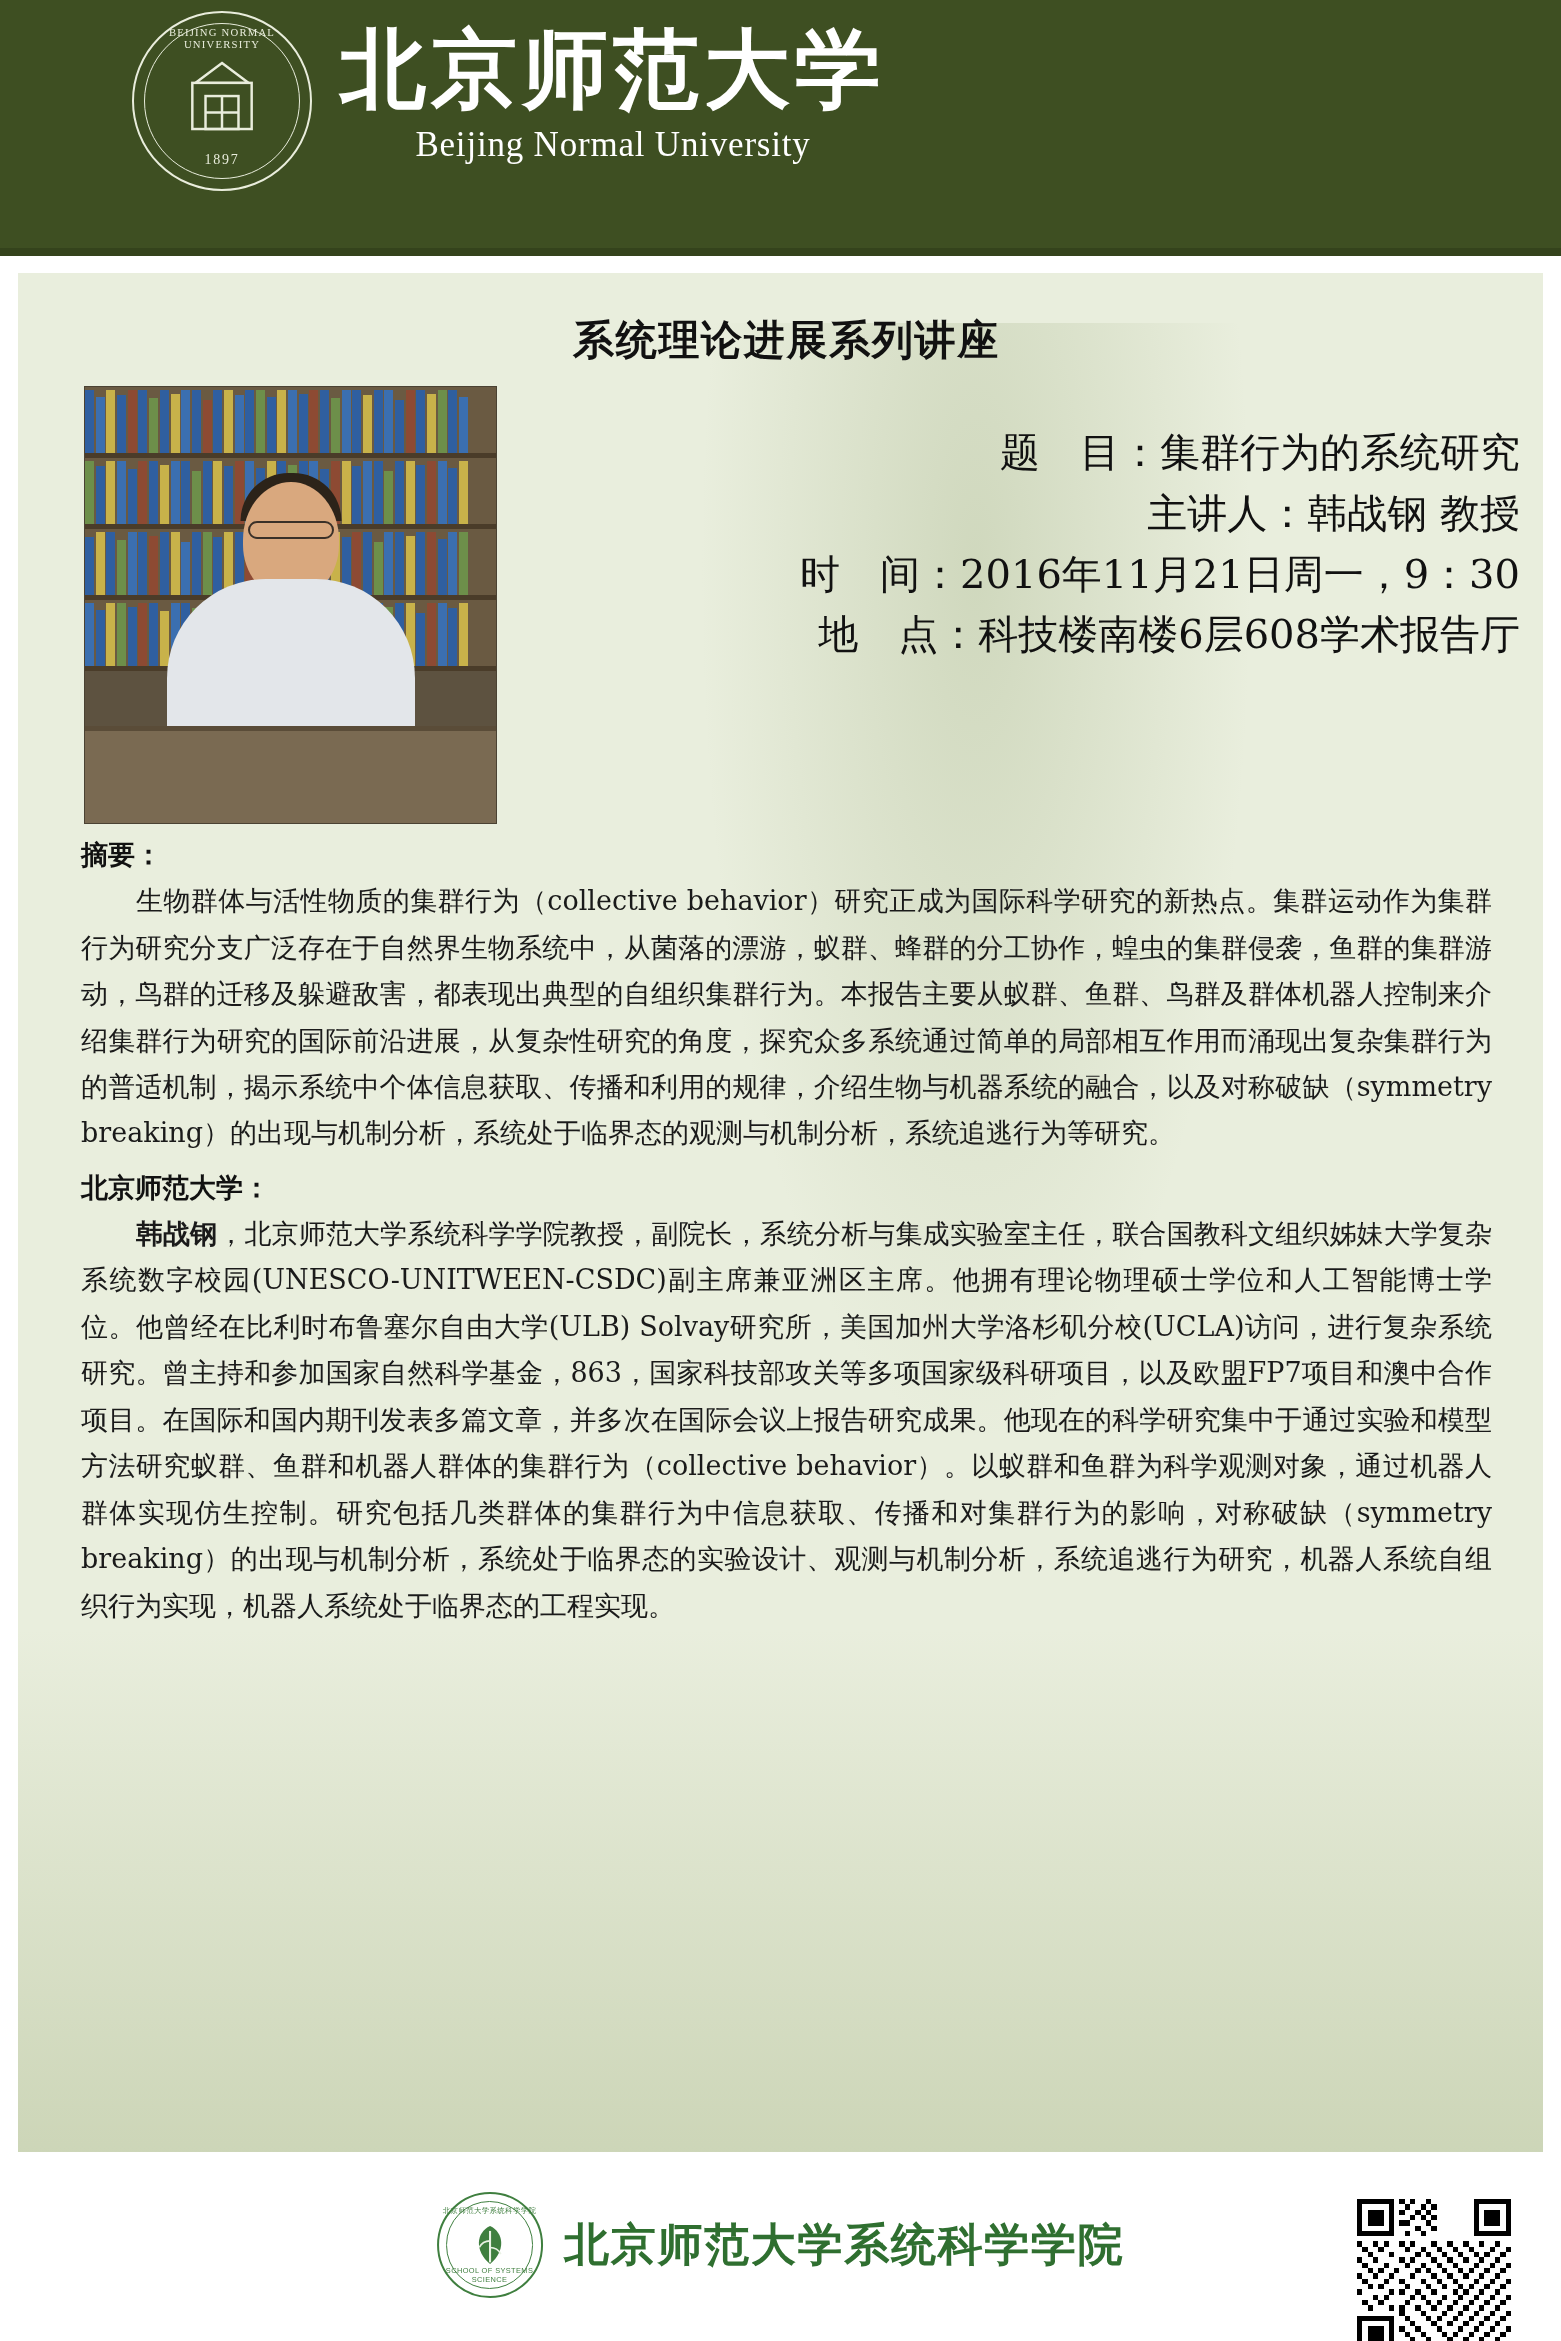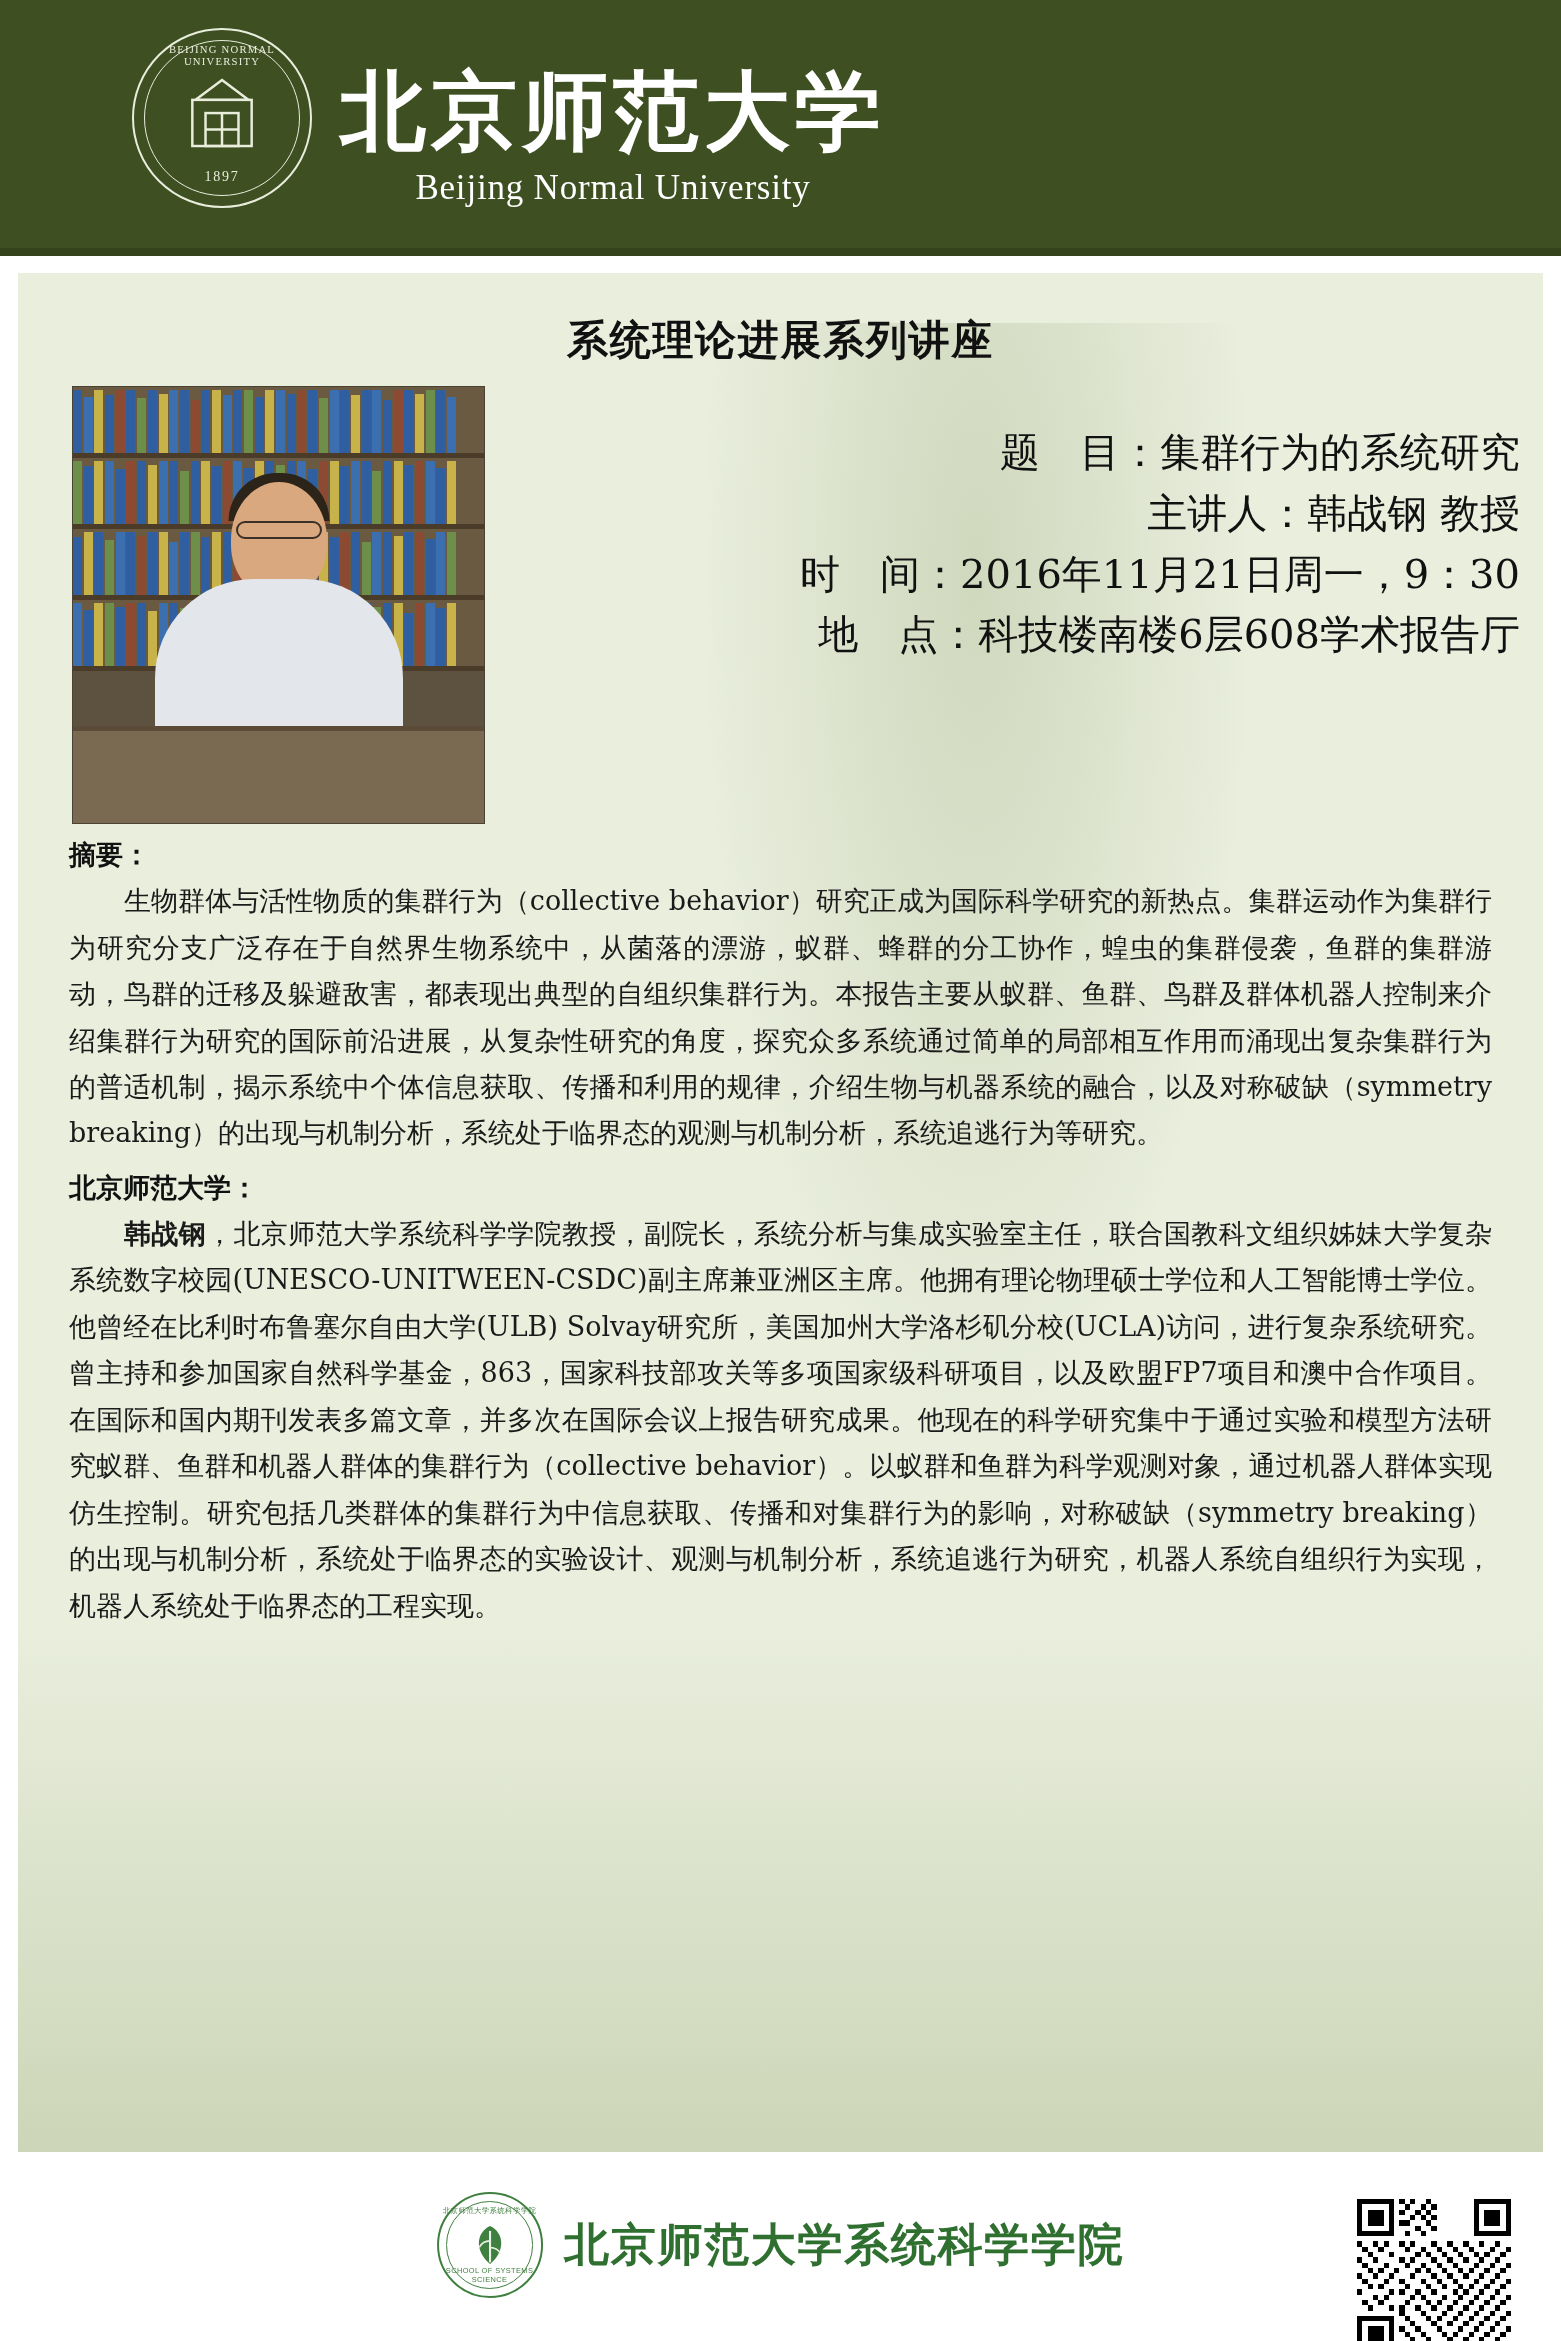--- a/index.html
+++ b/index.html
@@ -32,23 +32,23 @@
     overflow: hidden;
   }
   .header-band::after {
     content: "";
     position: absolute;
     left: 0; bottom: 0; width: 100%; height: 8.3px;
     background: #34431c;
   }
   .header-inner {
     position: absolute;
-    left: 132px; top: 28px;
+    left: 132px; top: 11px;
     display: flex;
-    align-items: flex-end;
+    align-items: flex-start;
   }
   .bnu-seal {
     width: 180px; height: 180px;
     border-radius: 50%;
     border: 2.5px solid #e9eddc;
     position: relative;
     flex: 0 0 auto;
     background: transparent;
   }
   .bnu-seal .ring2 {
@@ -125,21 +125,21 @@
     background:
       radial-gradient(ellipse at 50% 20%, rgba(160,175,130,0.35), rgba(160,175,130,0) 62%);
   }
   .bg-grass {
     position: absolute;
     left: 0; bottom: 0; width: 100%; height: 727px;
     background:
       linear-gradient(to top, rgba(170,184,138,0.45), rgba(170,184,138,0) 72%);
   }
 
-  .panel-content { position: relative; z-index: 3; }
+  .panel-content { position: relative; z-index: 3; padding-left: 12px; }
 
   .series-title {
     text-align: center;
     font-size: 41px;
     font-weight: 700;
     color: #111111;
     letter-spacing: 1.7px;
     margin-top: 40px;
     font-family: "DejaVu Serif", "Liberation Serif", serif;
   }

